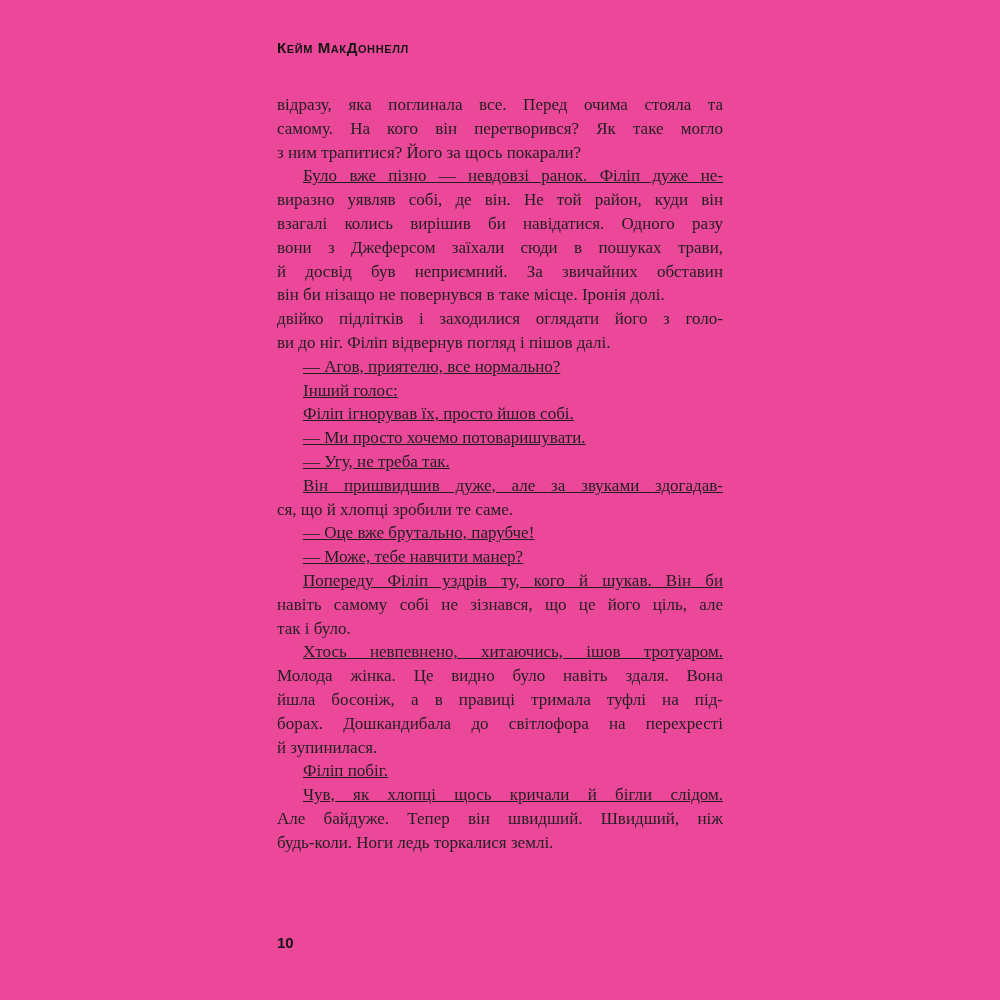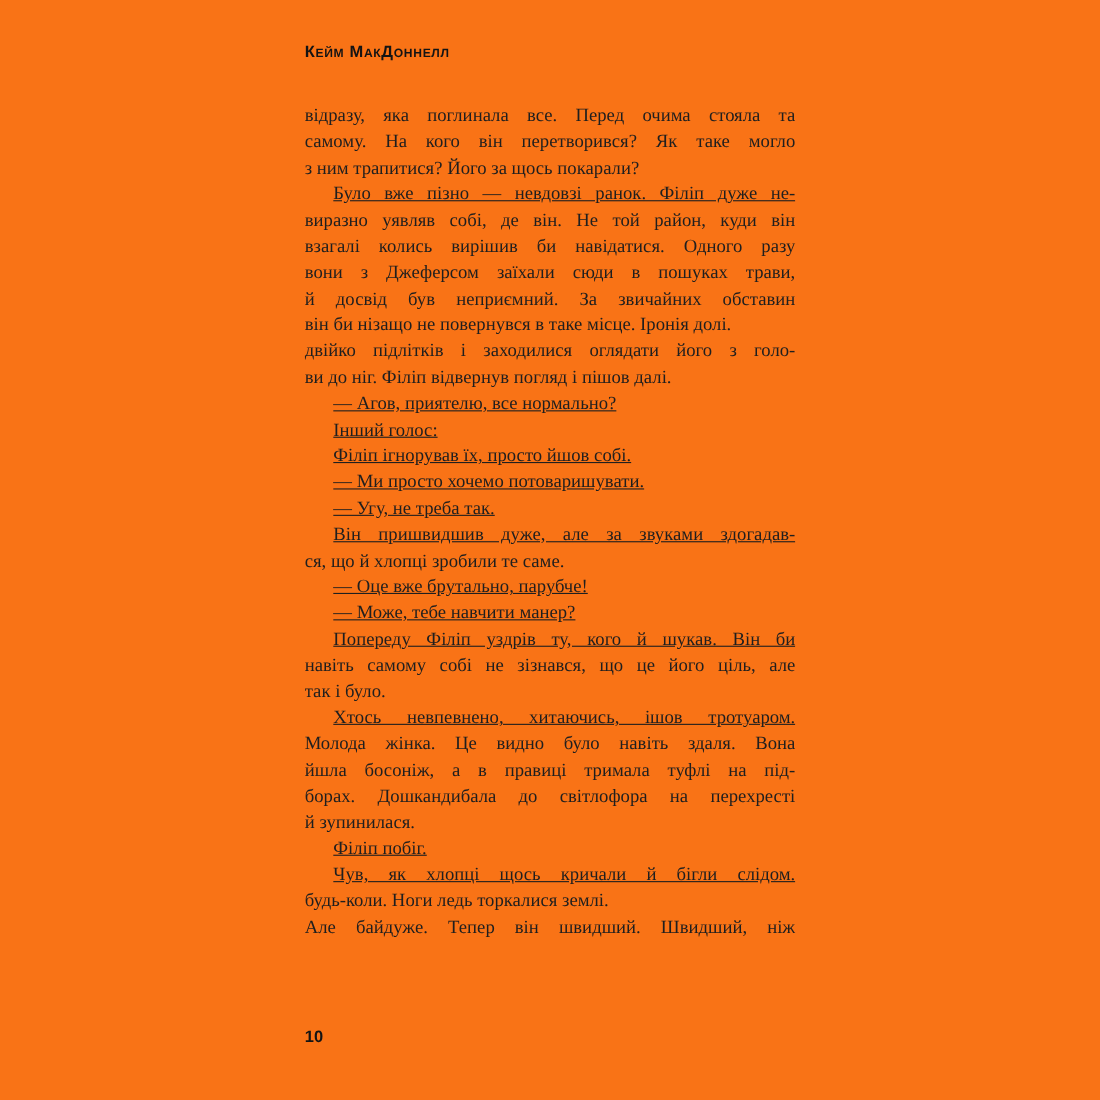--- a/index.html
+++ b/index.html
@@ -1,21 +1,21 @@
 <!DOCTYPE html>
 <html><head>
 <meta charset="utf-8">
 <style>
   * { margin: 0; padding: 0; box-sizing: border-box; }
   html, body { background: #e8e8e8; }
   .page {
     position: relative;
     width: 1000px;
     height: 1000px;
-    background: #f97316;
+    background: #ec4899;
     overflow: hidden;
     font-family: "Liberation Serif", "DejaVu Serif", serif;
   }
   .running-header {
     position: absolute;
     left: 277px;
     top: 39px;
     font-family: "Liberation Sans", "DejaVu Sans", sans-serif;
     font-weight: bold;
     font-variant: small-caps;
@@ -115,19 +115,19 @@
         <div class="line j">Молода жінка. Це видно було навіть здаля. Вона</div>
         <div class="line j">йшла босоніж, а в правиці тримала туфлі на під-</div>
         <div class="line j">борах. Дошкандибала до світлофора на перехресті</div>
         <div class="line">й зупинилася.</div>
       </div>
       <div class="paragraph">
         <div class="line ind">Філіп побіг.</div>
       </div>
       <div class="paragraph">
         <div class="line j ind">Чув, як хлопці щось кричали й бігли слідом.</div>
+        <div class="line j">Але байдуже. Тепер він швидший. Швидший, ніж</div>
         <div class="line">будь-коли. Ноги ледь торкалися землі.</div>
-        <div class="line j">Але байдуже. Тепер він швидший. Швидший, ніж</div>
       </div>
     </div>
 
   <div class="page-number">10</div>
 </div>
 
 </body></html>

